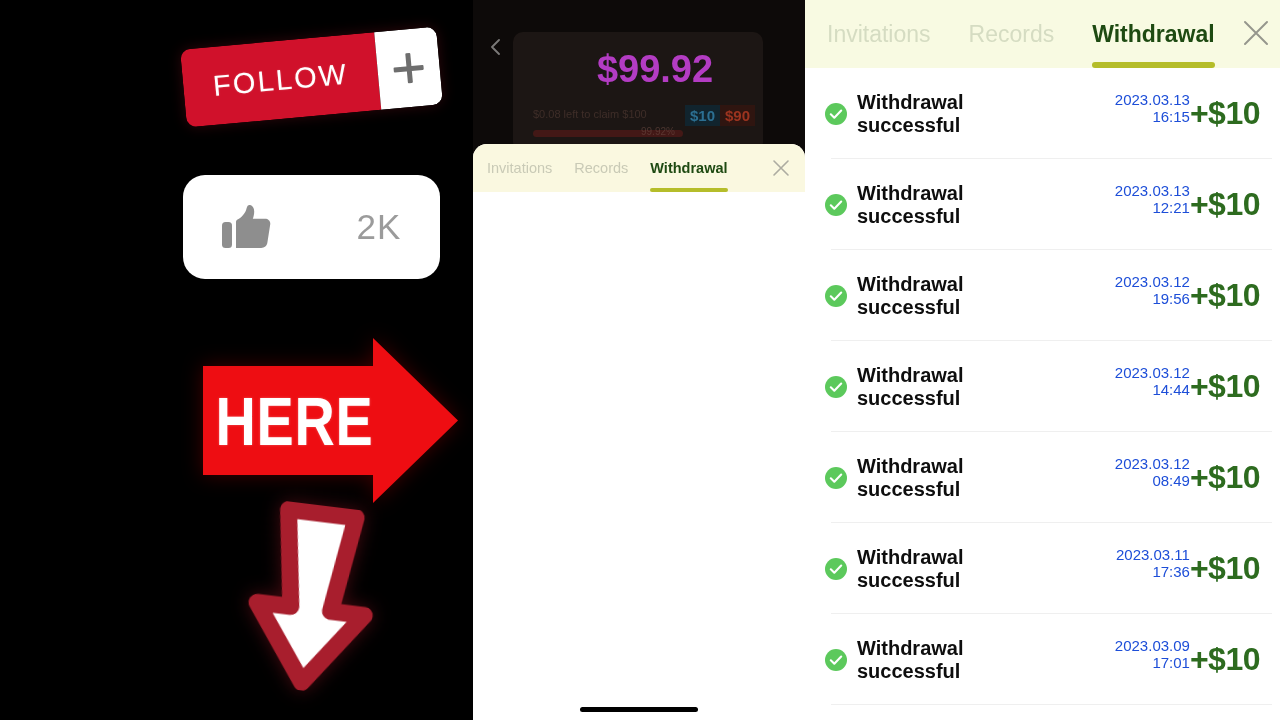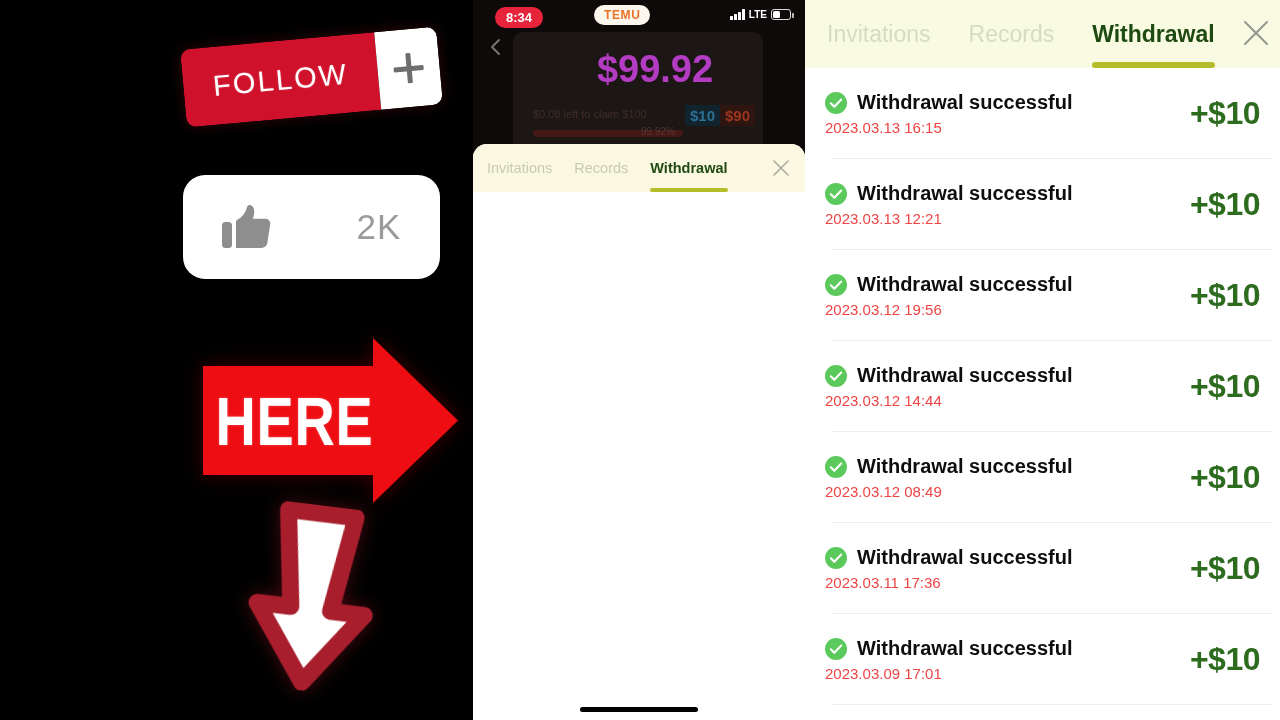--- a/index.html
+++ b/index.html
@@ -151,25 +151,25 @@
   .r-tab.active { color:#1e4a12; font-weight:700; }
   #right-underline { position:absolute; left:1303px; bottom:0; width:118px; height:6px;
     background:#b5bd2a; border-radius:3px; }
   #right-close { position:absolute; right:8px; top:17px; width:32px; height:32px; opacity:.6; }
 
   #right-list { height:652px; background:#fff; }
   .wd-row { position:relative; height:91px; padding:0 20px; display:flex;
     align-items:center; justify-content:space-between; }
   .wd-row::after { content:""; position:absolute; left:26px; right:8px; bottom:0;
     height:1px; background:#efefef; }
-  .wd-left { display:flex; flex-direction:column; justify-content:center; gap:5px; }
+  .wd-left { display:flex; flex-direction:row; justify-content:center; gap:5px; }
   .wd-title-line { display:flex; align-items:center; gap:10px; }
   .wd-check { width:22px; height:22px; flex:none; }
   .wd-title { font-size:20px; color:#0e0e0e; font-weight:600; }
-  .wd-date { font-size:15px; color:#ef4444; padding-left:0px; }
+  .wd-date { font-size:15px; color:#1d4ed8; padding-left:0px;text-align:right; }
   .wd-amount { font-size:32px; font-weight:700; color:#2d6b1f; letter-spacing:-.5px; }
 </style>
 </head>
 <body>
 
 <div id="stage">
 
   <div id="left-panel">
 
     <div id="follow-button">
@@ -212,36 +212,20 @@
       <div id="dim-progress"></div>
       <div id="dim-pct">99.92%</div>
       <div id="dim-chip-row">
         <span class="chip" id="dim-chip-a">$10</span>
         <span class="chip" id="dim-chip-b">$90</span>
       </div>
       <div id="dim-chip-row2">
         <span class="chip2">PayPal</span>
       </div>
 
-      <div id="status-bar">
-        <div id="status-time-pill">8:34</div>
-        <div id="temu-logo-pill">TEMU</div>
-        <div id="status-right">
-          <span id="signal-icon">
-              <i></i>
-              <i></i>
-              <i></i>
-              <i></i>
-            </span>
-          <span id="lte-label">LTE</span>
-          <span id="battery-icon">
-              <span id="battery-fill"></span>
-            </span>
-        </div>
-      </div>
 
       <svg id="back-chevron" viewBox="0 0 18 18">
         <path d="M12 2 L5 9 L12 16" stroke="#ffffff" stroke-width="1.8" fill="none" stroke-linecap="round" stroke-linejoin="round"></path>
       </svg>
     </div>
 
     <div id="middle-sheet">
       <div id="middle-tabbar">
         <span class="mid-tab inactive">Invitations</span>
         <span class="mid-tab inactive">Records</span>

